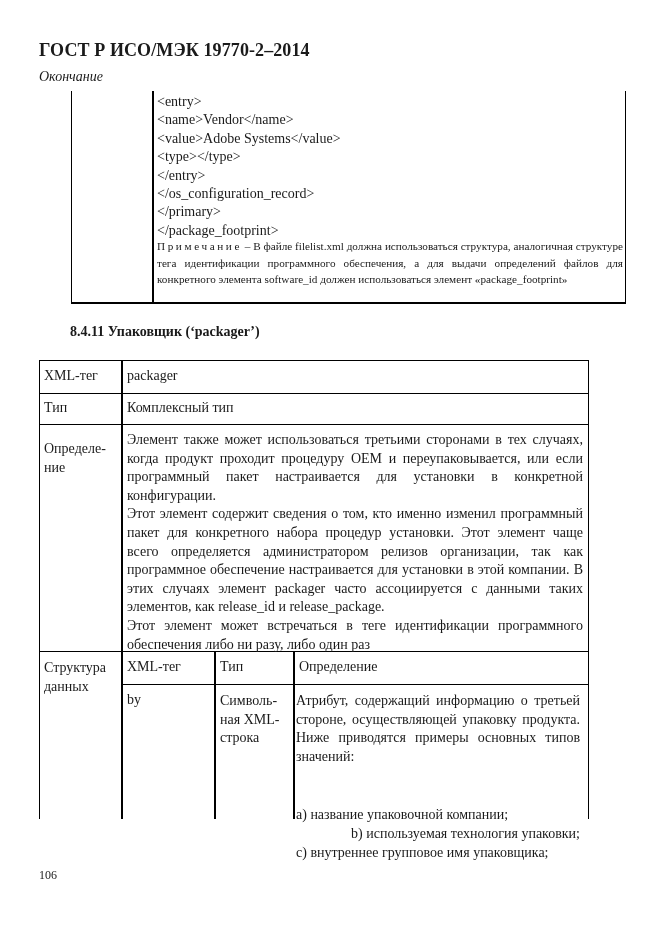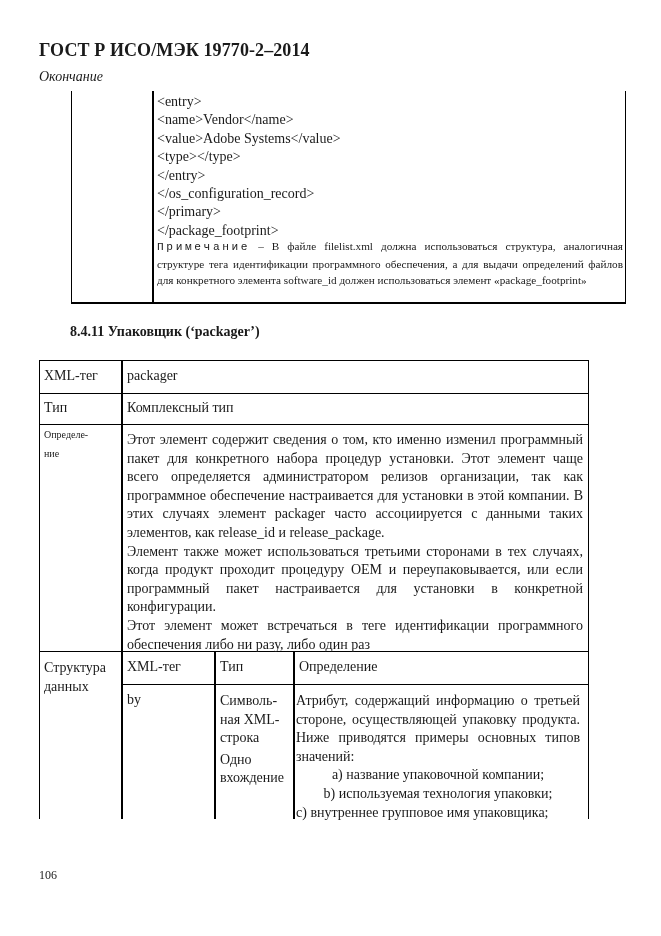--- a/index.html
+++ b/index.html
@@ -64,21 +64,20 @@
       position: absolute;
       left: 85px;
       top: 147px;
       width: 466px;
       font-size: 11.2px;
       line-height: 16.7px;
       text-align: justify;
     }
     .note-label {
       letter-spacing: 2.6px;
-      font-family: Liberation Mono, monospace;
     }
     .section-title {
       position: absolute;
       left: 70px;
       top: 324px;
       font-size: 14px;
       font-weight: bold;
     }
     .cell {
       position: absolute;
@@ -144,43 +143,41 @@
   <div class="vline" style="left:588px; top:360px; height:459px;"></div>
   <div class="vline thick" style="left:214px; top:651px; height:168px;"></div>
   <div class="vline thick" style="left:293px; top:651px; height:168px;"></div>
 
   <div class="cell" style="left:40px; top:364px; width:80px; font-size:14px;">XML-тег</div>
   <div class="cell" style="left:123px; top:364px; width:464px; font-size:14px;">packager</div>
 
   <div class="cell" style="left:40px; top:396px; width:80px; font-size:14px;">Тип</div>
   <div class="cell" style="left:123px; top:396px; width:380px; font-size:14px;">Комплексный тип</div>
 
-  <div class="cell" style="left:40px; top:422px; width:80px; font-size:10px; line-height:18.6px; white-space:pre-line;">Определе-
+  <div class="cell" style="left:40px; top:436px; width:80px; font-size:14px; line-height:18.6px; white-space:pre-line;">Определе-
 ние</div>
   <div class="cell def-text" style="left:123px; top:427px; width:464px; font-size:14px; line-height:18.6px;">
+    <div>Элемент также может использоваться третьими сторонами в тех случаях, когда продукт проходит процедуру OEM и переупаковывается, или если программный пакет настраивается для установки в конкретной конфигурации.</div>
     <div>Этот элемент содержит сведения о том, кто именно изменил программный пакет для конкретного набора процедур установки. Этот элемент чаще всего определяется администратором релизов организации, так как программное обеспечение настраивается для установки в этой компании. В этих случаях элемент packager часто ассоциируется с данными таких элементов, как release_id и release_package.</div>
-    <div>Элемент также может использоваться третьими сторонами в тех случаях, когда продукт проходит процедуру OEM и переупаковывается, или если программный пакет настраивается для установки в конкретной конфигурации.</div>
     <div>Этот элемент может встречаться в теге идентификации программного обеспечения либо ни разу, либо один раз</div>
   </div>
 
   <div class="cell" style="left:40px; top:655px; width:80px; font-size:14px; line-height:18.6px;">Структура данных</div>
 
   <div class="cell" style="left:123px; top:655px; width:90px; font-size:14px;">XML-тег</div>
   <div class="cell" style="left:216px; top:655px; width:76px; font-size:14px;">Тип</div>
   <div class="cell" style="left:295px; top:655px; width:292px; font-size:14px;">Определение</div>
 
   <div class="cell" style="left:123px; top:688px; width:90px; font-size:14px;">by</div>
   <div class="cell" style="left:216px; top:688px; width:80px; font-size:14px; line-height:18.6px;">
     <div style="white-space:pre-line;">Символь-
 ная XML-
 строка</div>
-    <div style="white-space:pre-line; margin-top:3px;">Одно
-вхождение</div>
   </div>
   <div class="cell def-text" style="left:292px; top:688px; width:292px; font-size:14px; line-height:18.6px;">
     <div>Атрибут, содержащий информацию о третьей стороне, осуществляющей упаковку продукта. Ниже приводятся примеры основных типов значений:</div>
-    <div style="text-align:center;">a) название упаковочной компании;</div>
-    <div style="text-align:center;">b) используемая технология упаковки;</div>
+    <div style="text-align:left;margin-top:40px;">a) название упаковочной компании;</div>
+    <div style="text-align:right;">b) используемая технология упаковки;</div>
     <div style="text-align:left;">c) внутреннее групповое имя упаковщика;</div>
   </div>
 </div>
 
 <div class="page-number">106</div>
 
 </body></html>

